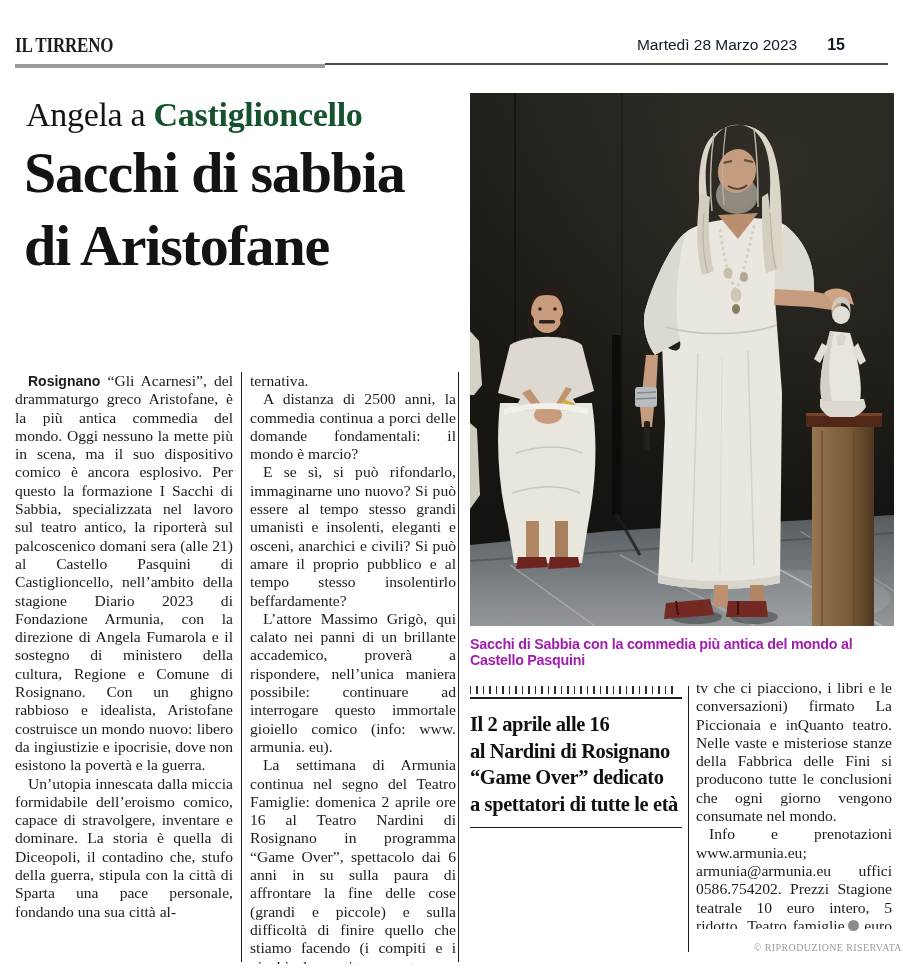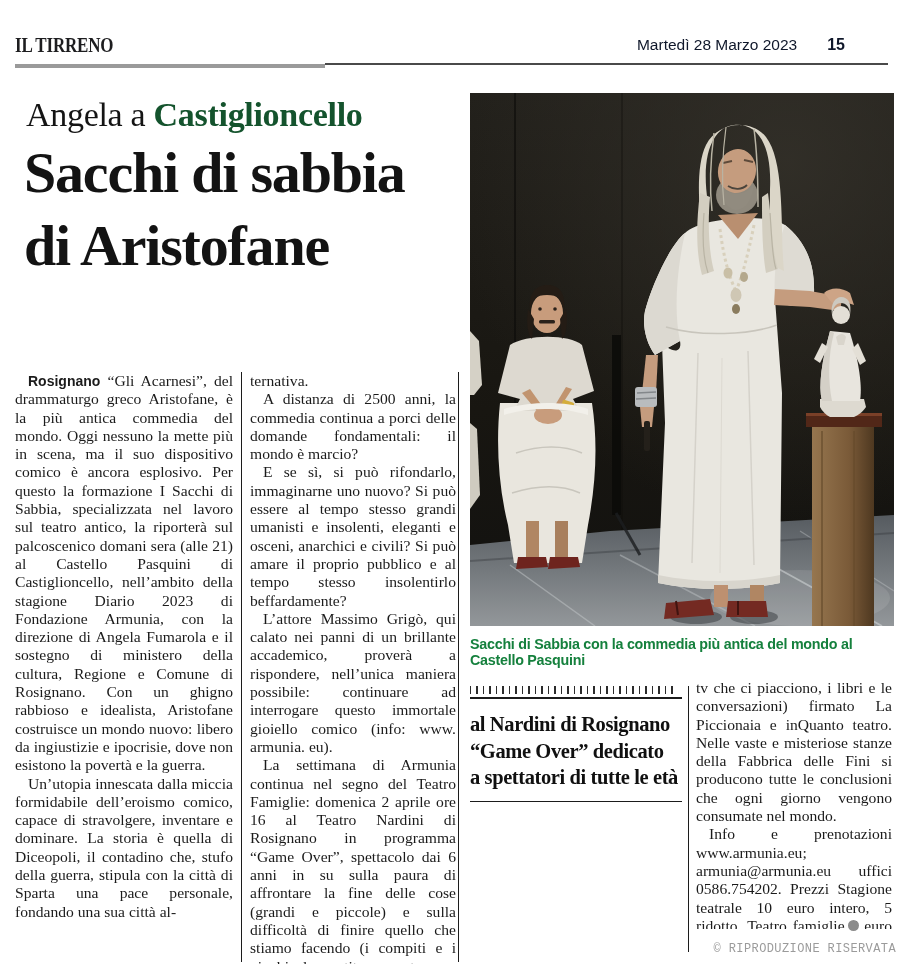--- a/index.html
+++ b/index.html
@@ -48,40 +48,40 @@
   .vdiv{width:1px;background:#1c1c1c;}
   .vdiv1{left:241px;top:372px;height:590px;}
   .vdiv2{left:458px;top:372px;height:590px;}
   .vdiv3{left:688px;top:686px;height:266px;}
 
   
   .photo{left:470px;top:93px;width:424px;height:533px;}
   .caption{
     left:470px;top:636px;width:424px;
     font-family:"Liberation Sans",sans-serif;font-weight:bold;font-size:14.3px;
-    letter-spacing:-0.25px;color:#15803d;
+    letter-spacing:-0.25px;color:#a21caf;
   }
 
   
   .hibox{left:470px;top:686px;width:212px;}
   .ticks{
     height:8px;width:208px;
     background:repeating-linear-gradient(90deg,#2b2b2b 0 1.5px,transparent 1.5px 6.5px);
   }
   .hibox .toprule{margin-top:3px;width:212px;height:2px;background:#1b1b1b;}
   .hibox h2{
     margin:12px 0 0 0;font-size:20.5px;line-height:26.5px;letter-spacing:-0.4px;
     font-weight:bold;color:#101010;
   }
   .hibox .botrule{margin-top:10px;width:212px;height:1px;background:#1b1b1b;}
 
   
   .enddot{left:848px;top:920px;width:11px;height:11px;border-radius:50%;background:#8b8b8b;}
   .copyright{
-    right:7px;top:941px;font-family:Liberation Mono, monospace;font-size:12px;
+    right:1px;top:941px;font-family:Liberation Serif, serif;font-size:10px;
     letter-spacing:0.4px;color:#9b9b9b;transform:scaleY(1.1);transform-origin:right top;
   }
 </style>
 </head>
 <body>
 
 <div class="abs logo">IL TIRRENO</div>
 <div class="abs dateline">
   <span>Martedì 28 Marzo 2023</span>
   <span class="pagenum">15</span>
@@ -251,20 +251,21 @@
     <path d="M366,244 C370,240 374,240 376,244 L374,252 L368,252 Z" fill="#d9d5cc"></path>
   </g>
 </svg>
 
 <div class="abs caption">Sacchi di Sabbia con la commedia più antica del mondo al Castello Pasquini</div>
 
 <div class="abs hibox">
   <div class="ticks"></div>
   <div class="toprule"></div>
   <h2>
+    <div>Il 2 aprile alle 16</div>
     <div>al Nardini di Rosignano</div>
     <div>“Game Over” dedicato</div>
     <div>a spettatori di tutte le età</div>
   </h2>
   <div class="botrule"></div>
 </div>
 
 <div class="abs vdiv vdiv3"></div>
 
 <div class="abs bodycol col3">

